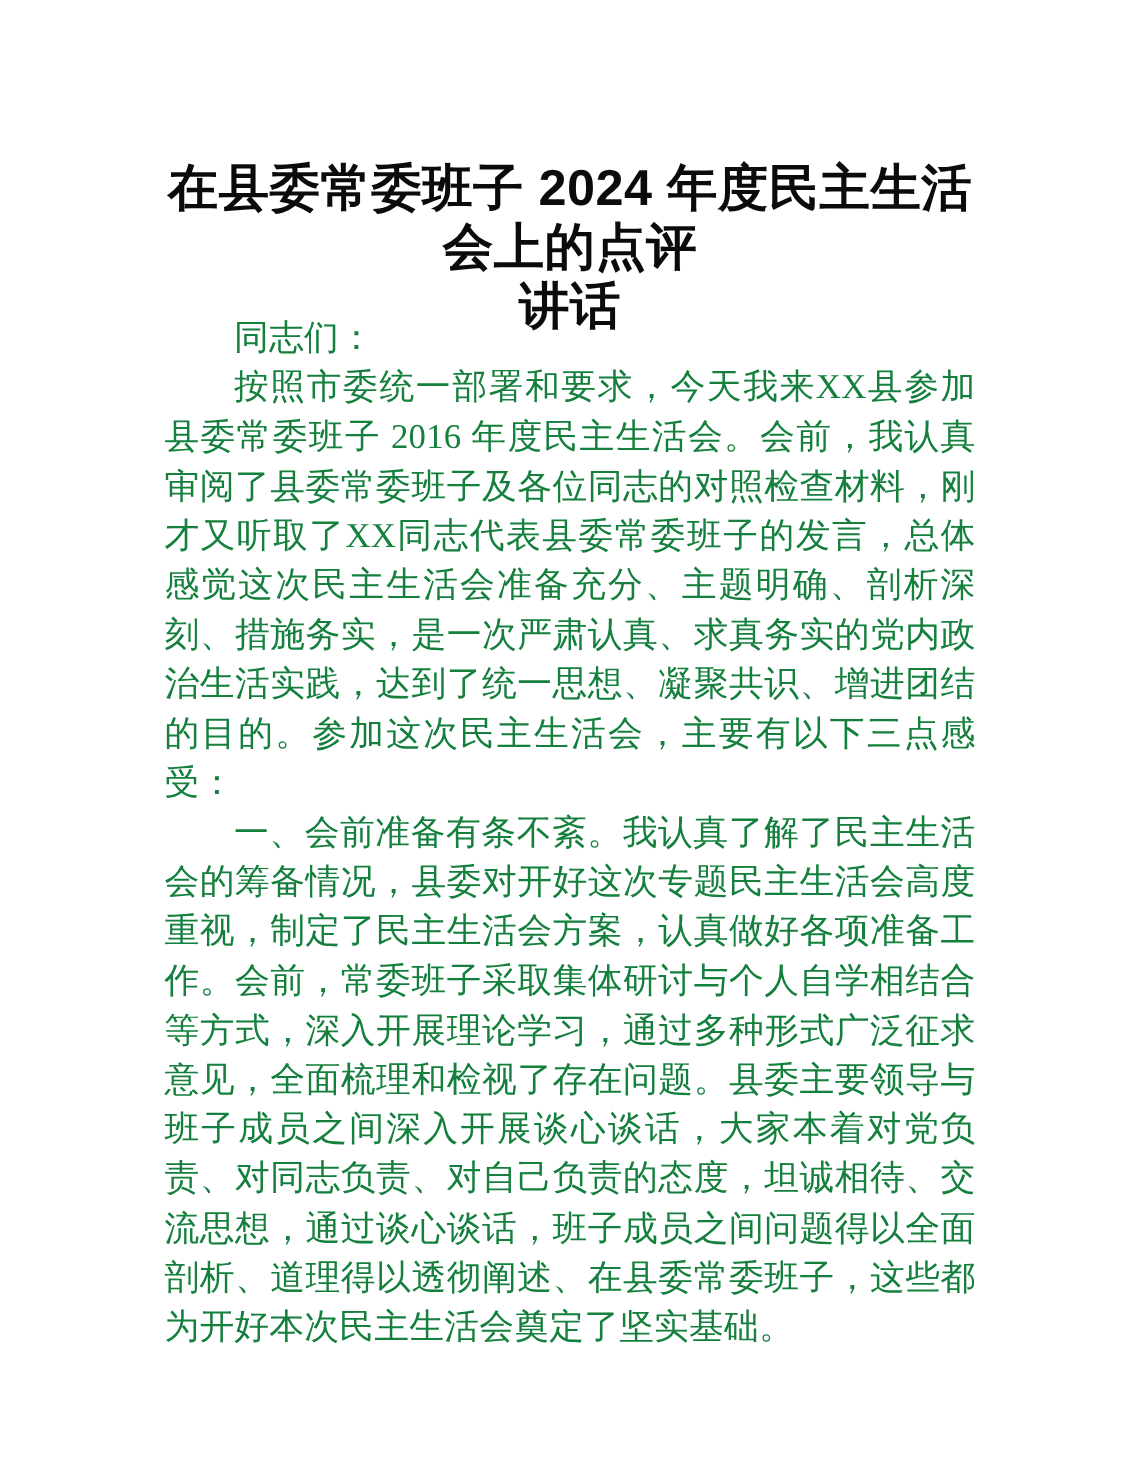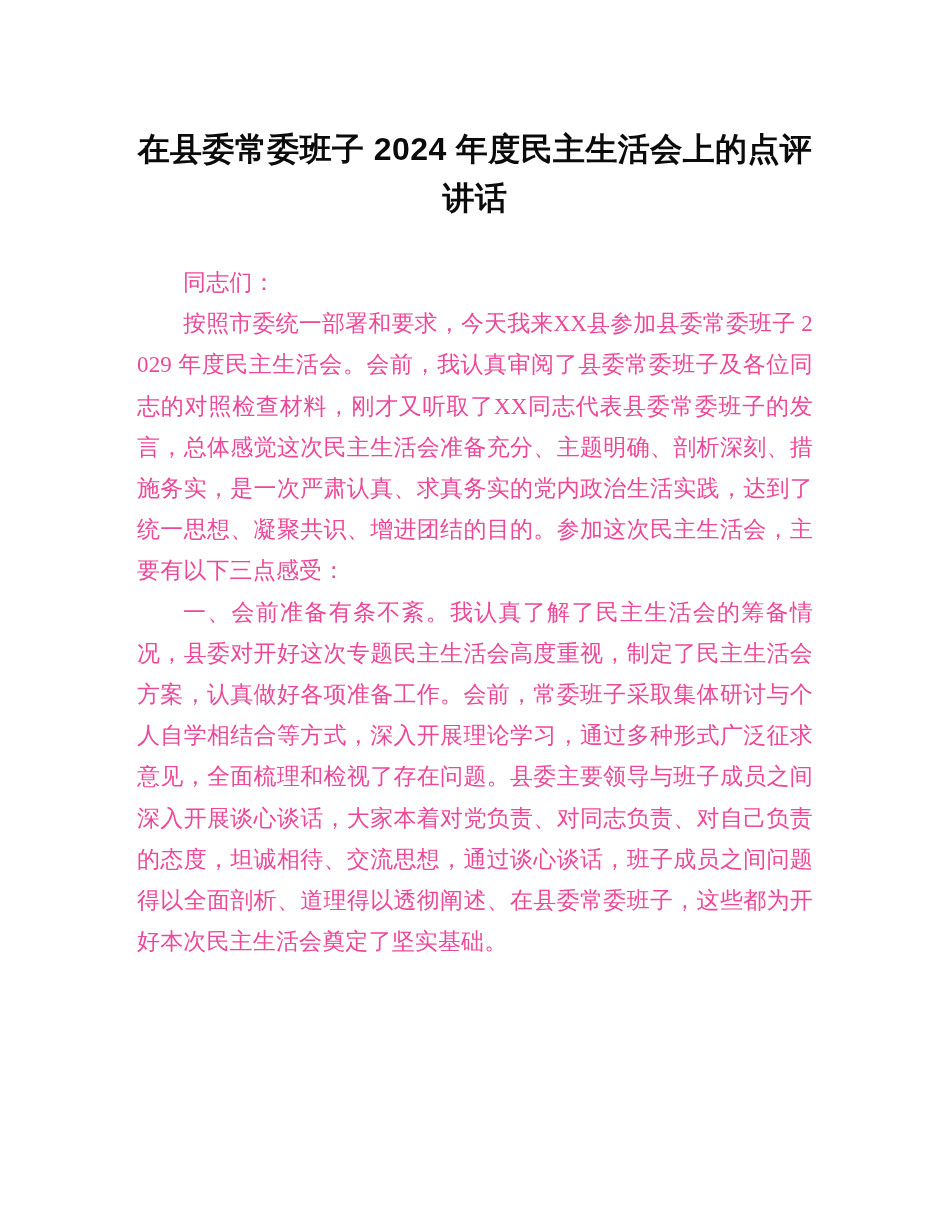--- a/index.html
+++ b/index.html
@@ -25,46 +25,46 @@
   }
 
   
   .doc-title {
     position: absolute;
     left: 136px;
     top: 104px;
     width: 678px;
     text-align: center;
     font-family: "Liberation Sans", "DejaVu Sans", sans-serif;
-    font-size: 32px;
+    font-size: 42px;
     font-weight: 700;
     line-height: 49px;
     letter-spacing: 0.4px;
     color: #0b0b0b;
     white-space: pre-wrap;
   }
 
   
   .doc-body {
     position: absolute;
     left: 137px;
     top: 262px;
     width: 676px;
   }
 
   .para {
     margin: 0 0 0 0;
     font-family: "Liberation Serif", "DejaVu Serif", serif;
-    font-size: 23px;
+    font-size: 29px;
     line-height: 41.2px;
     text-align: justify;
     text-justify: inter-character;
     text-indent: 2em;
     letter-spacing: 0.15px;
-    color: #ec4899;
+    color: #15803d;
     word-break: break-all;
   }
 
   .para + .para {
     margin-top: 0px;
   }
 
   
   .para.salutation {
     text-align: left;
@@ -75,19 +75,19 @@
 
 <div class="page">
 
   <h1 class="doc-title">在县委常委班子 2024 年度民主生活会上的点评
 讲话</h1>
 
   <div class="doc-body">
 
     <p class="para salutation">同志们：</p>
 
-    <p class="para">按照市委统一部署和要求，今天我来XX县参加县委常委班子 2029 年度民主生活会。会前，我认真审阅了县委常委班子及各位同志的对照检查材料，刚才又听取了XX同志代表县委常委班子的发言，总体感觉这次民主生活会准备充分、主题明确、剖析深刻、措施务实，是一次严肃认真、求真务实的党内政治生活实践，达到了统一思想、凝聚共识、增进团结的目的。参加这次民主生活会，主要有以下三点感受：</p>
+    <p class="para">按照市委统一部署和要求，今天我来XX县参加县委常委班子 2016 年度民主生活会。会前，我认真审阅了县委常委班子及各位同志的对照检查材料，刚才又听取了XX同志代表县委常委班子的发言，总体感觉这次民主生活会准备充分、主题明确、剖析深刻、措施务实，是一次严肃认真、求真务实的党内政治生活实践，达到了统一思想、凝聚共识、增进团结的目的。参加这次民主生活会，主要有以下三点感受：</p>
 
     <p class="para">一、会前准备有条不紊。我认真了解了民主生活会的筹备情况，县委对开好这次专题民主生活会高度重视，制定了民主生活会方案，认真做好各项准备工作。会前，常委班子采取集体研讨与个人自学相结合等方式，深入开展理论学习，通过多种形式广泛征求意见，全面梳理和检视了存在问题。县委主要领导与班子成员之间深入开展谈心谈话，大家本着对党负责、对同志负责、对自己负责的态度，坦诚相待、交流思想，通过谈心谈话，班子成员之间问题得以全面剖析、道理得以透彻阐述、在县委常委班子，这些都为开好本次民主生活会奠定了坚实基础。</p>
 
   </div>
 
 </div>
 
 </body></html>

